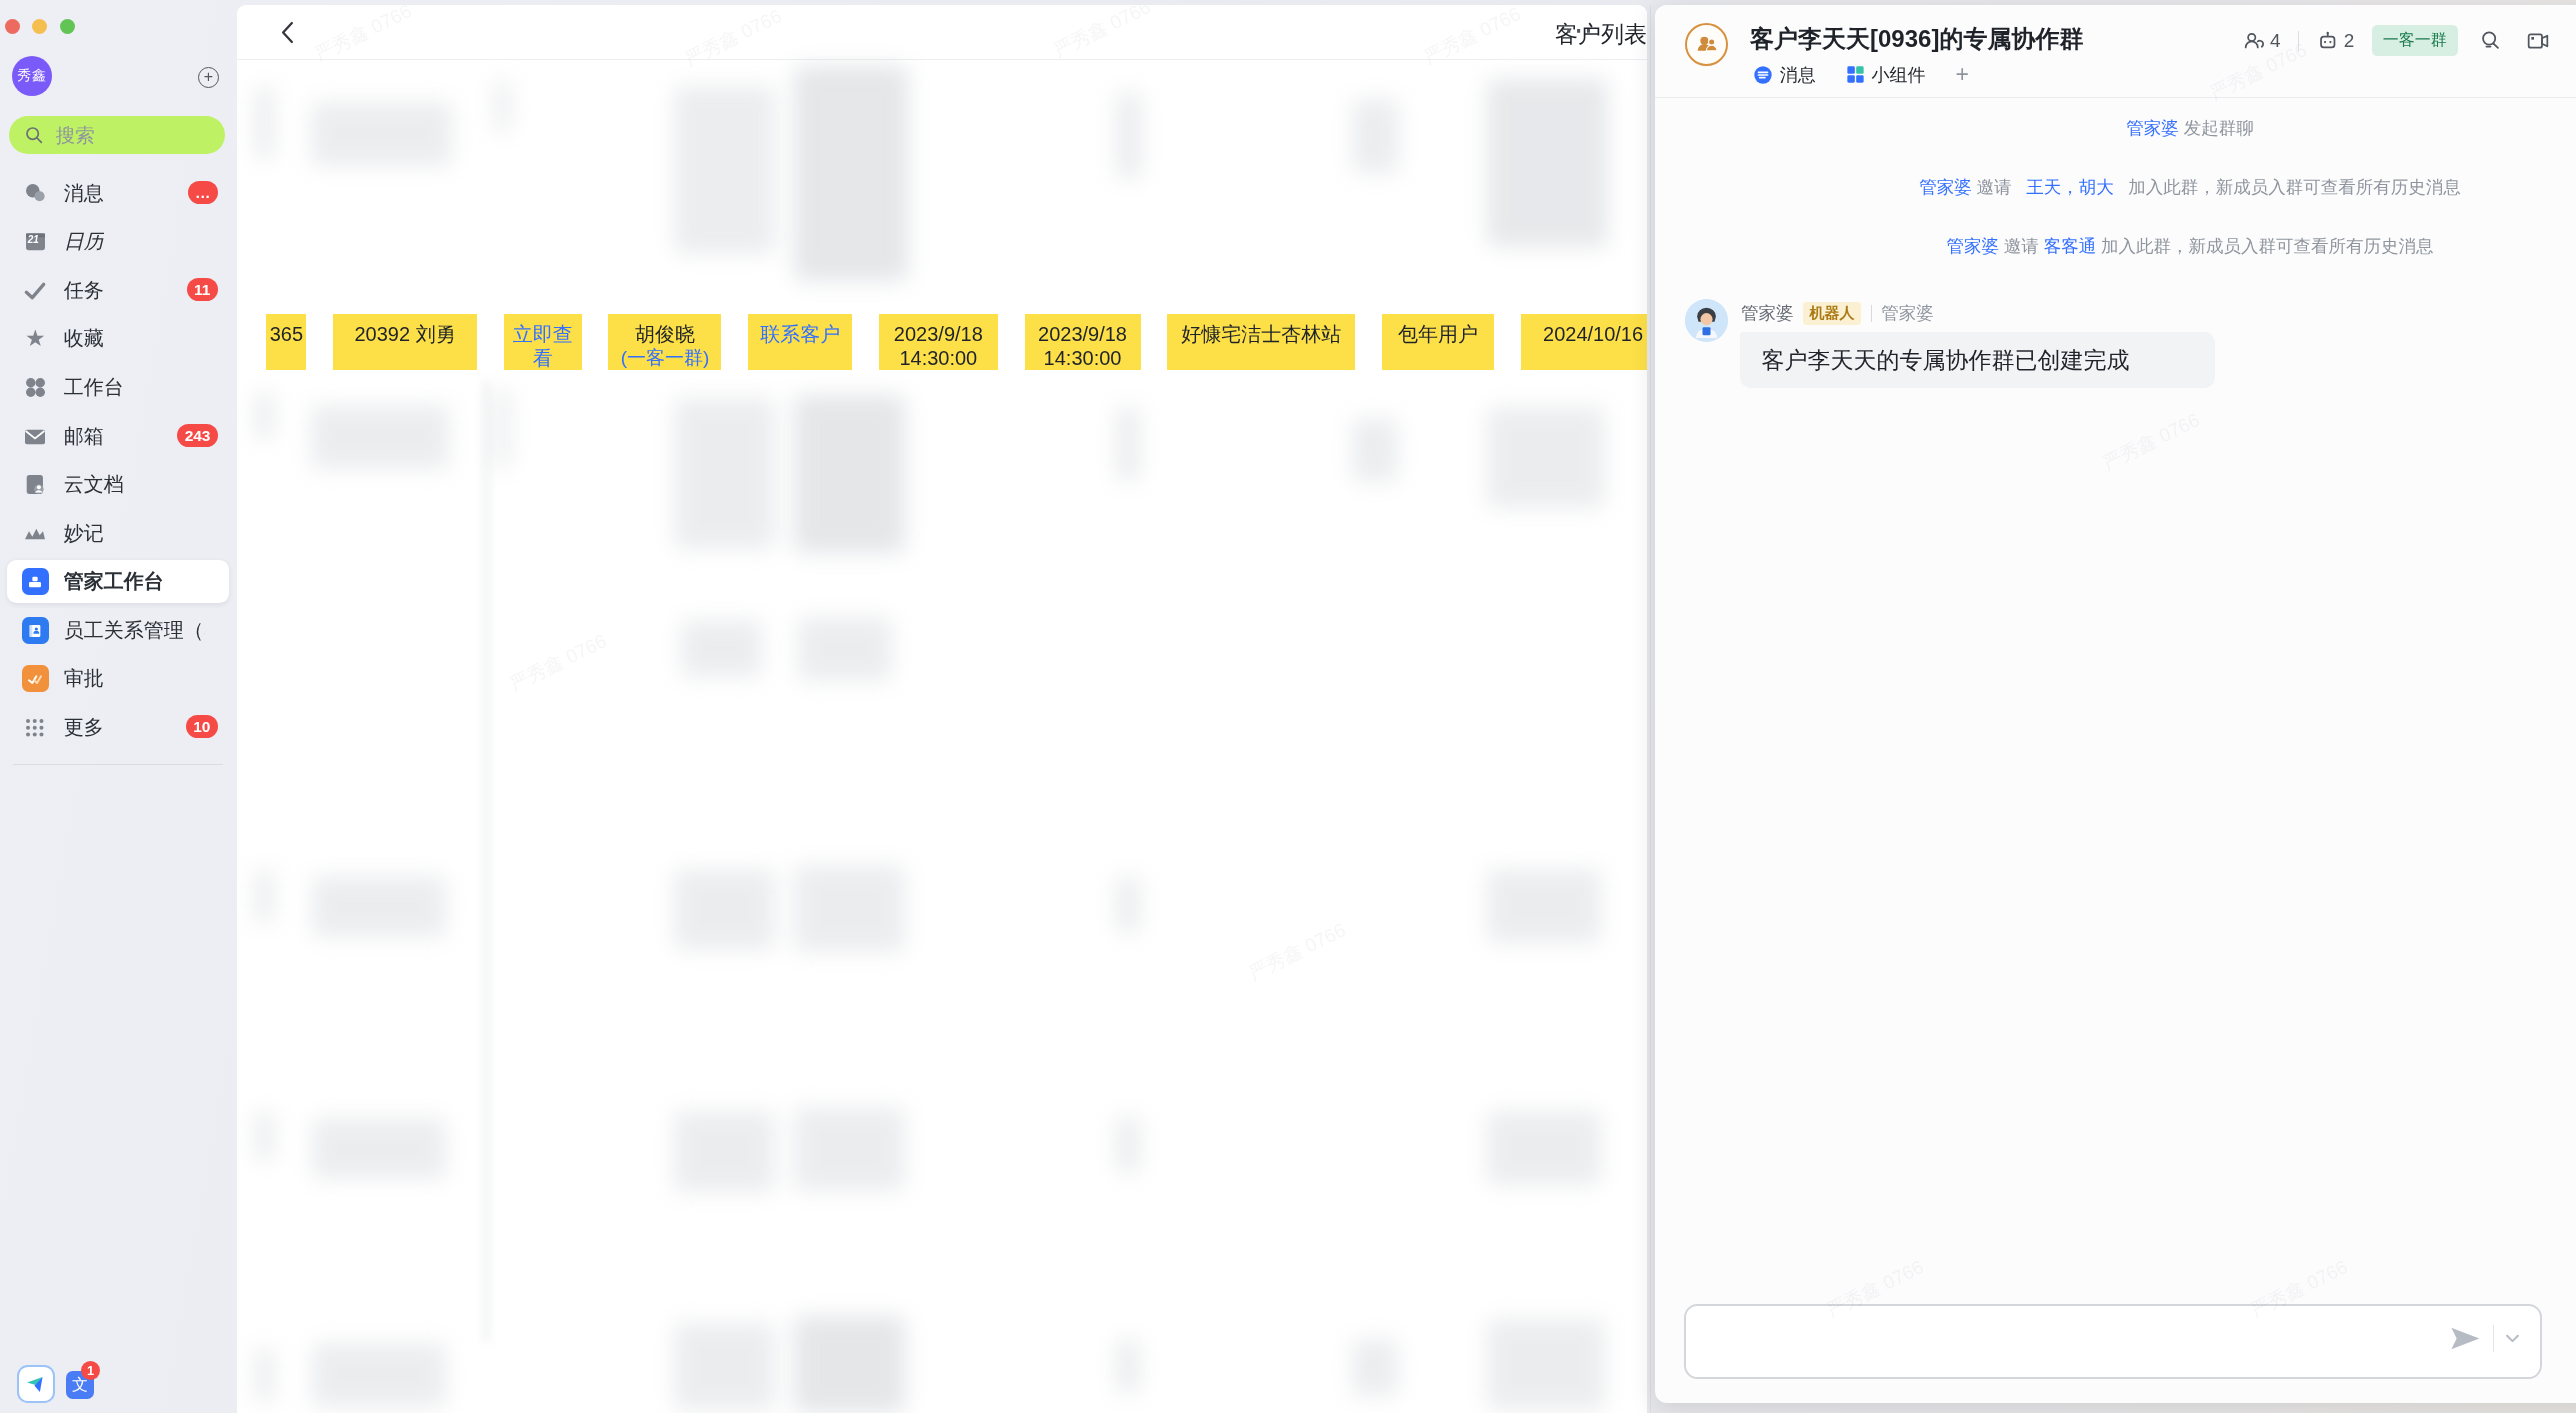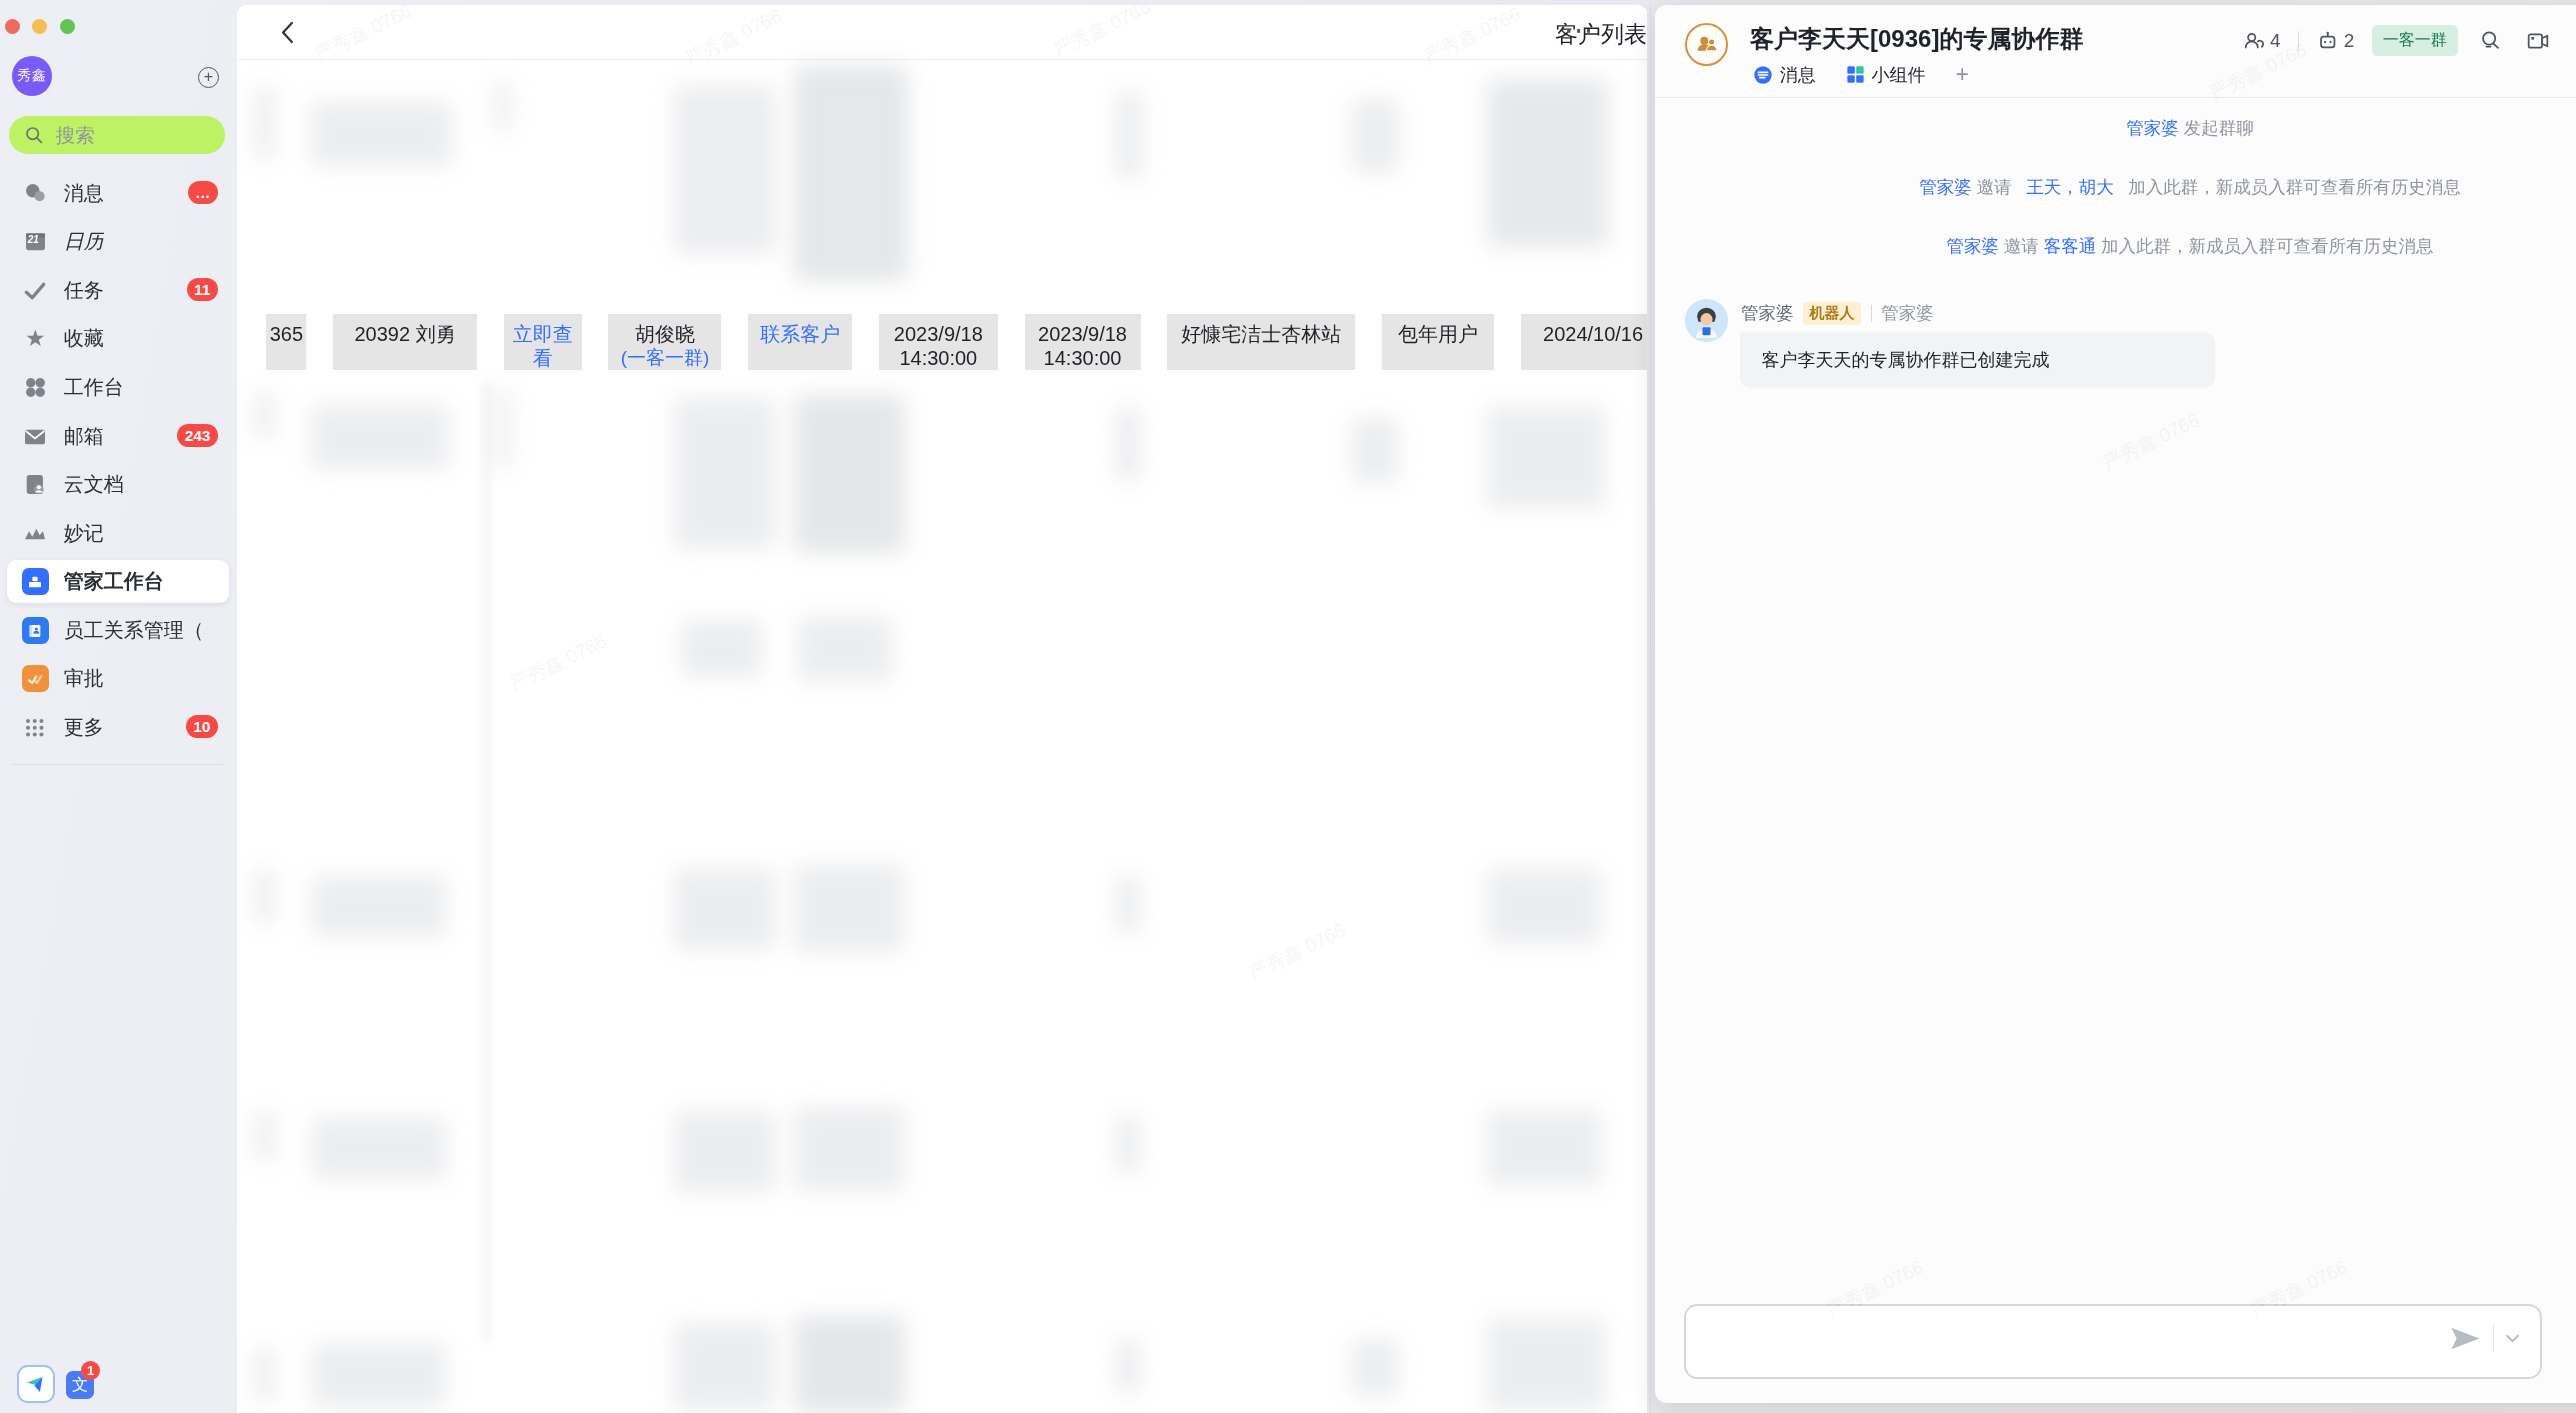--- a/index.html
+++ b/index.html
@@ -40,21 +40,21 @@
   
   .main{position:absolute;left:237px;top:5.4px;width:1410px;height:1408px;background:#fff;border-radius:9.4px 9.4px 0 0;overflow:hidden;}
   .main-header{position:absolute;left:0;top:0;width:100%;height:54px;background:#fff;border-bottom:1.3px solid #eceef1;}
   .back-ic{position:absolute;left:38px;top:13.4px;}
   .main-title{position:absolute;left:0;top:13.4px;width:100%;text-align:right;font-size:23px;font-weight:500;color:#1f2329;}
   .main-more{position:absolute;right:51px;top:6.7px;font-size:30px;color:#51565e;letter-spacing:2px;}
   .blob{position:absolute;background:#a9aeb6;filter:blur(10.8px);opacity:.22;border-radius:6.7px;}
   .vline-blur{position:absolute;background:#b7bcc3;filter:blur(4.7px);opacity:.25;}
   .hl-row{position:absolute;left:5.4px;top:309px;width:1405px;height:56px;display:grid;
     grid-template-columns:64px 168px 102px 137px 128px 143px 140px 212px 136px 169px;column-gap:2.7px;}
-  .hl-row .cell{background:#e5e5e5;text-align:center;padding-top:8px;font-size:20px;color:#1f2329;line-height:24px;box-sizing:border-box;margin-left:24px;}
+  .hl-row .cell{background:#fde047;text-align:center;padding-top:8px;font-size:20px;color:#1f2329;line-height:24px;box-sizing:border-box;margin-left:24px;}
   .hl-row .link{color:#3370ff;}
   
   .wm{position:absolute;transform:rotate(-26deg);font-size:19px;color:#273142;opacity:.045;white-space:nowrap;pointer-events:none;}
   
   .chat{position:absolute;left:1655px;top:5.4px;width:1070px;height:1398px;background:#fcfcfd;border-radius:12px;
     box-shadow:0 5.4px 27px rgba(31,35,41,.14);overflow:hidden;}
   .chat-header{position:absolute;left:0;top:0;width:100%;height:92px;border-bottom:1.3px solid #e9eaee;background:#fcfcfd;}
   .g-avatar{position:absolute;left:30px;top:17.5px;width:43px;height:43px;border-radius:50%;border:2px solid #d8913f;
     box-sizing:border-box;background:#fffdf9;display:flex;align-items:center;justify-content:center;}
   .chat-title{position:absolute;left:95px;top:17.5px;font-size:24px;font-weight:600;color:#1f2329;white-space:nowrap;}
@@ -67,21 +67,21 @@
   .tab{display:flex;align-items:center;gap:6.7px;font-size:18px;color:#1f2329;}
   .tab-plus{font-size:23px;color:#8f959e;}
   .sysmsg{position:absolute;width:100%;text-align:center;font-size:17.5px;color:#8f959e;white-space:nowrap;}
   .sysmsg .lnk{color:#3370ff;font-weight:500;}
   .msg-avatar{position:absolute;left:30px;top:294px;width:43px;height:43px;border-radius:50%;background:#cfe6fa;overflow:hidden;}
   .sender-line{position:absolute;left:86px;top:296px;display:flex;align-items:center;gap:9.4px;font-size:17.5px;color:#646a73;}
   .bot-tag{background:#fbf0d1;color:#ab7a15;font-size:15px;padding:2px 6.7px;border-radius:4px;font-weight:bold;}
   .sender-sep{width:1.3px;height:17.5px;background:#d8dade;}
   .sender-suffix{color:#8f959e;}
   .bubble{position:absolute;left:85px;top:327px;width:475px;height:56px;background:#f2f3f5;border-radius:4px 10.8px 10.8px 10.8px;
-    font-size:18px;color:#1f2329;line-height:56px;padding-left:21.5px;box-sizing:border-box;}
+    font-size:23px;color:#1f2329;line-height:56px;padding-left:21.5px;box-sizing:border-box;}
   .chat-input{position:absolute;left:29px;top:1299px;width:858px;height:75px;background:#fff;border:2px solid #d3d6db;
     border-radius:13.4px;box-sizing:border-box;}
   .chat-input textarea{position:absolute;left:17.5px;top:12px;width:726px;height:47px;border:none;outline:none;resize:none;
     font-family:inherit;font-size:20px;background:transparent;}
   .send-wrap{position:absolute;right:20px;top:19px;display:flex;align-items:center;gap:10.8px;}
   .send-sep{width:1.3px;height:27px;background:#e3e5e9;}
   .panel-gap-line{position:absolute;left:1650px;top:5.4px;width:1.3px;height:1408px;background:#dcdee5;}
   svg{display:block;}
 </style>
 </head>

